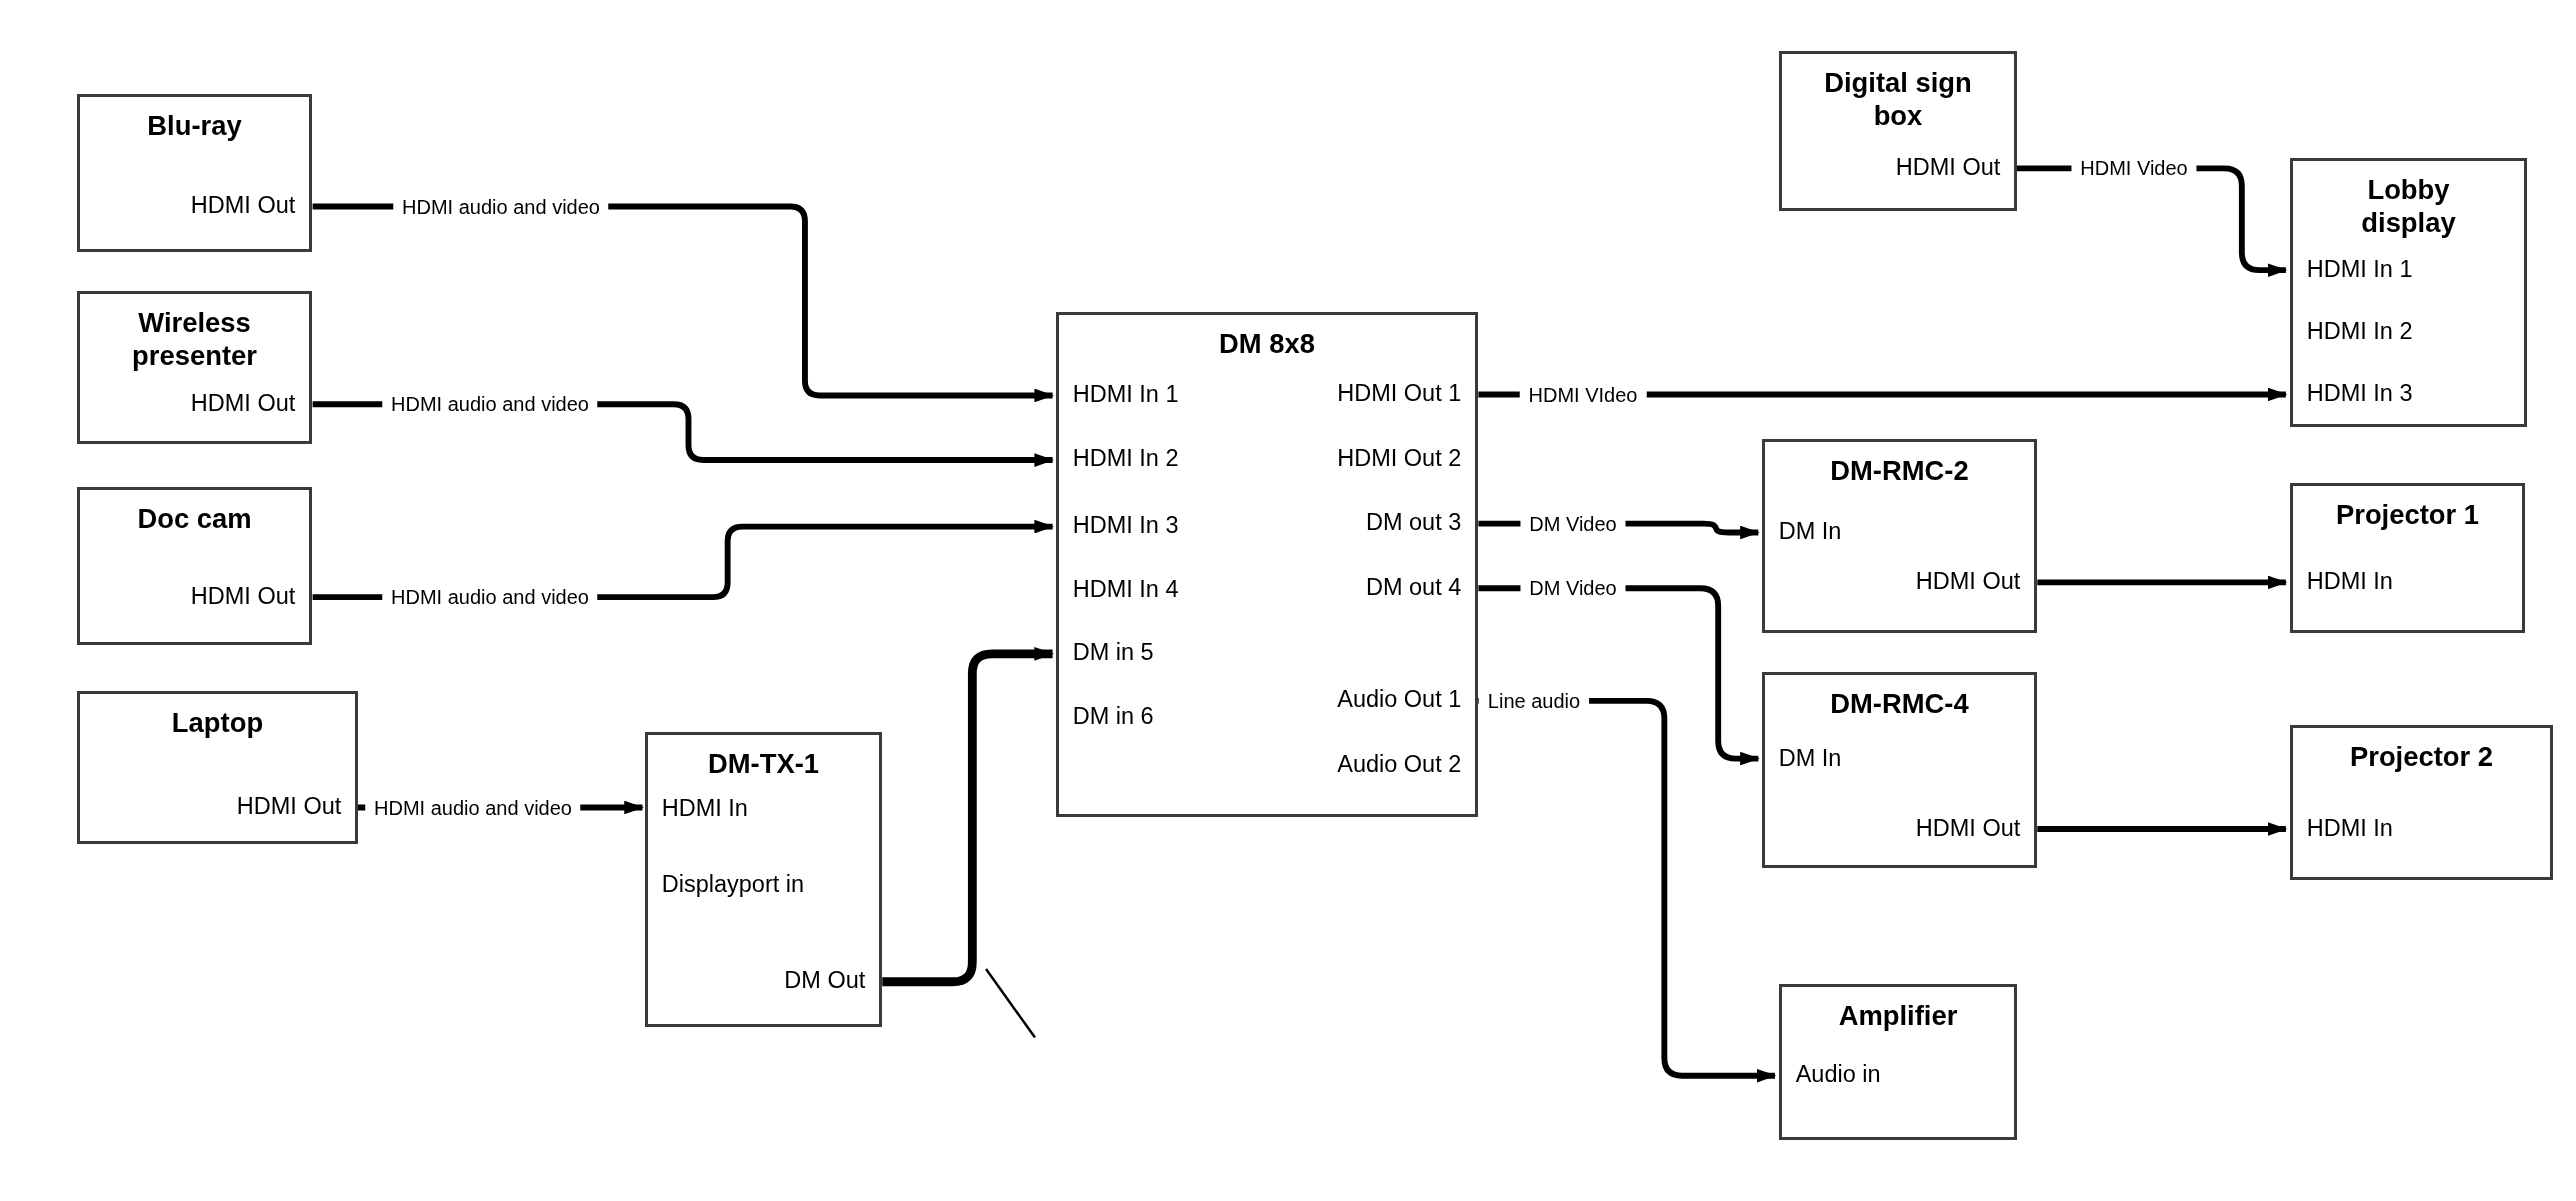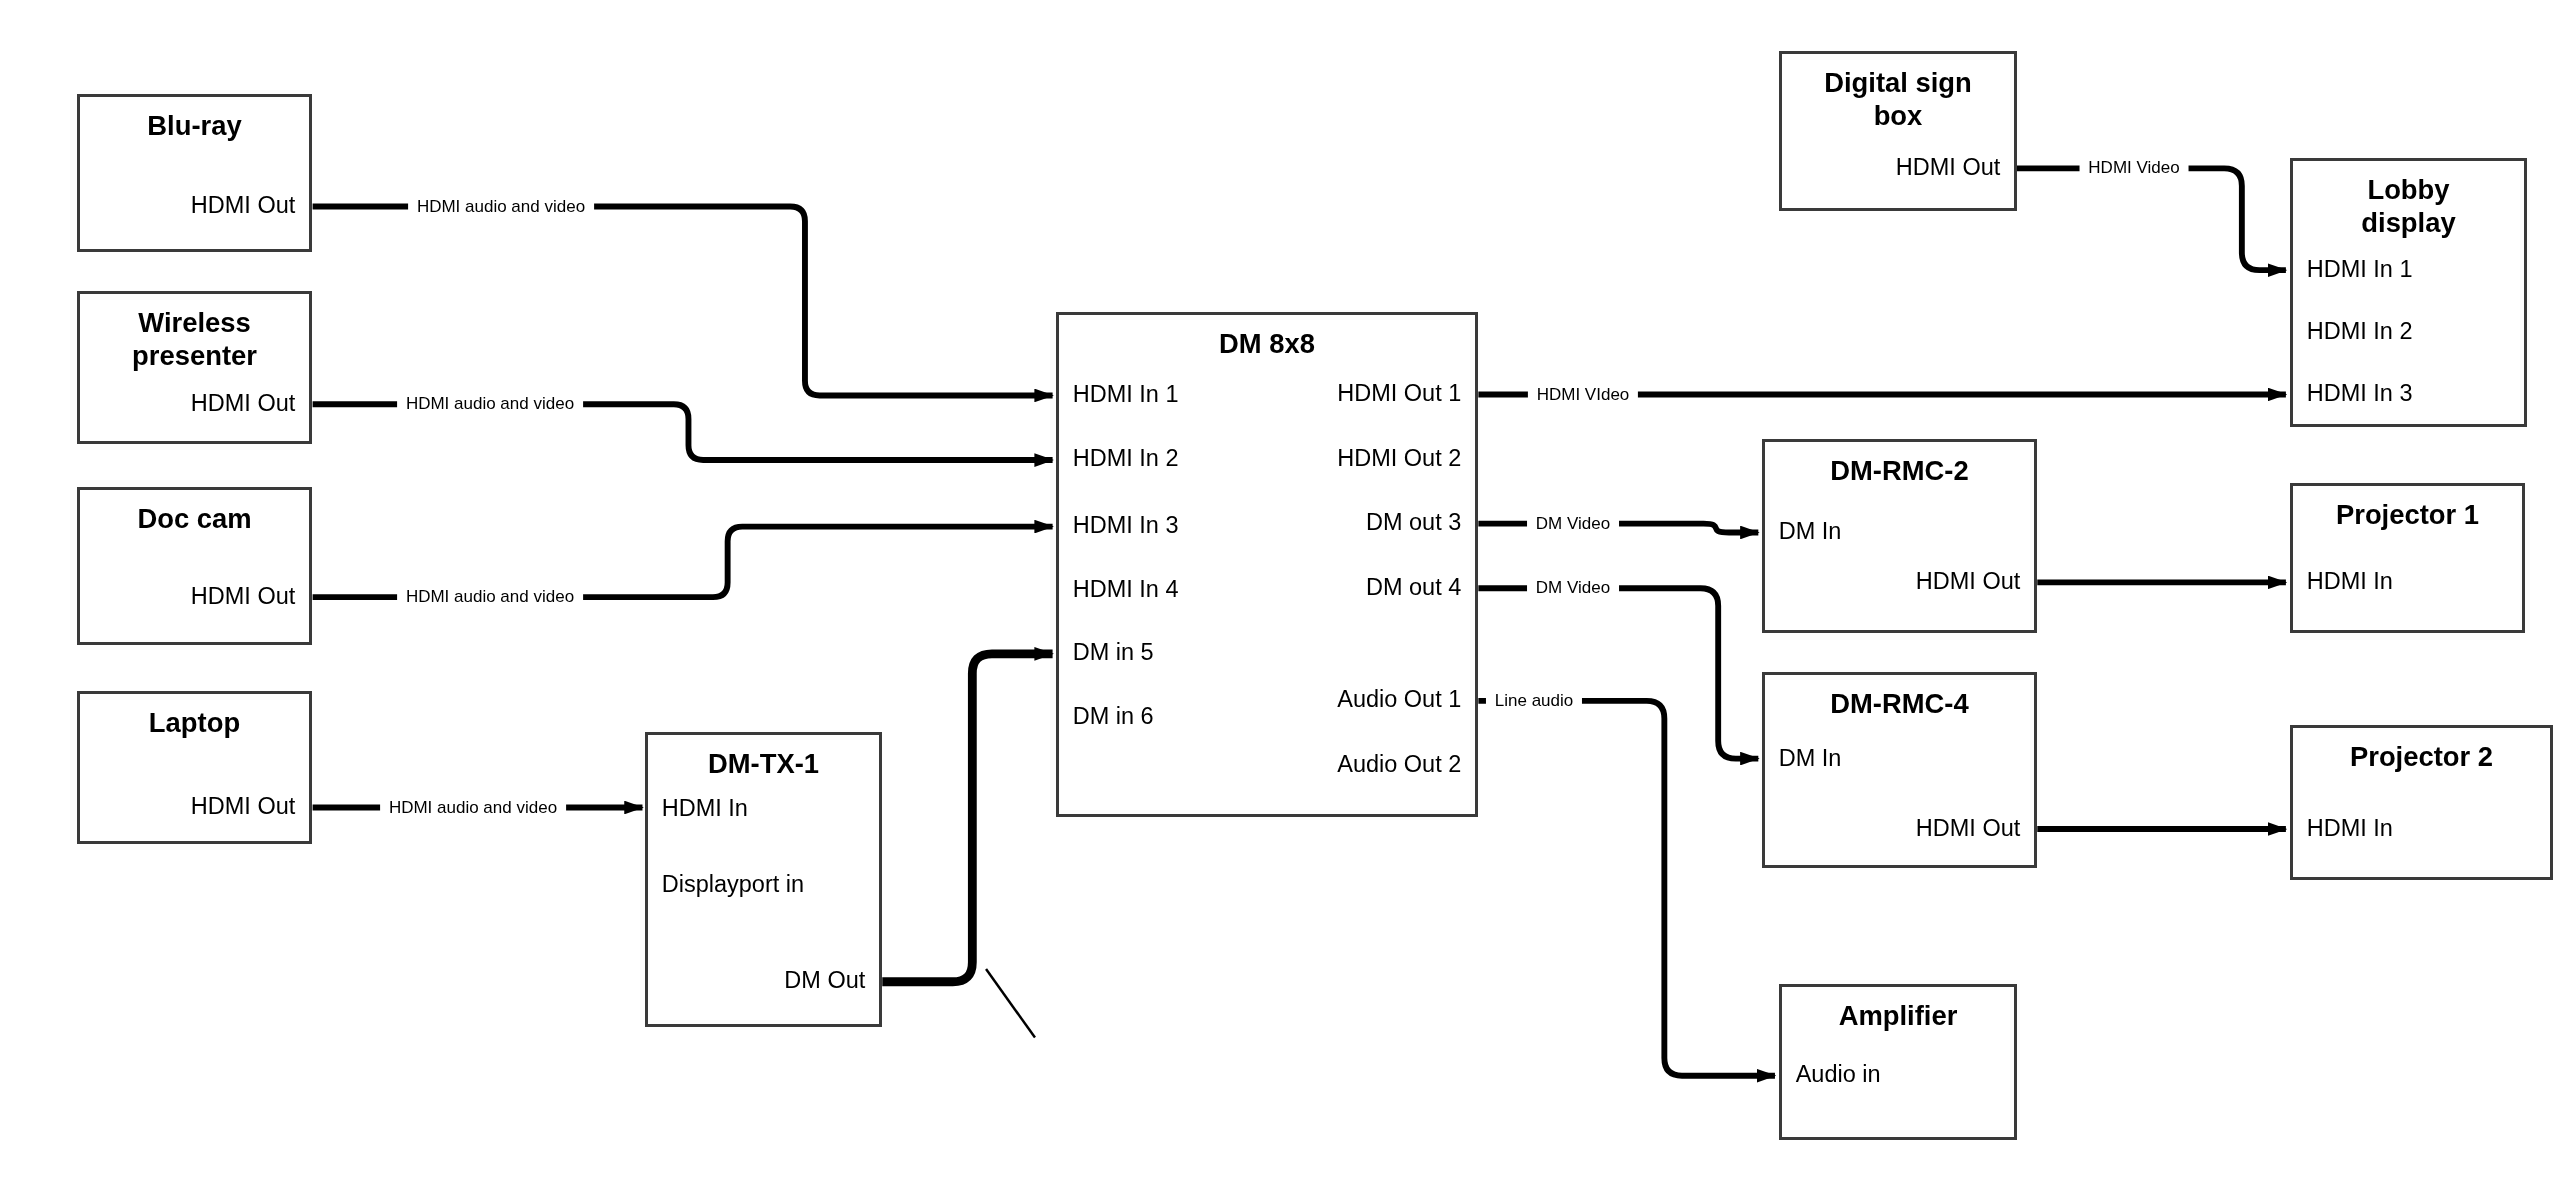--- a/index.html
+++ b/index.html
@@ -44,21 +44,21 @@
     line-height: 29px;
     white-space: nowrap;
   }
   .port.left  { left: 13.7px; }
   .port.right { right: 13.7px; }
   .edge-label {
     position: absolute;
     transform: translate(-50%, -50%);
     background: #ffffff;
     padding: 1px 8.8px;
-    font-size: 17px;
+    font-size: 20px;
     line-height: 26.4px;
     white-space: nowrap;
   }
   .callout {
     position: absolute;
     box-sizing: border-box;
     border: 2px dashed #444;
     background: #ffffff;
     display: flex;
     flex-direction: column;
@@ -98,21 +98,21 @@
       <span class="port right" style="top: 94px;">HDMI Out</span>
     </div>
     <div class="node" style="left: 77px; top: 291px; width: 235px; height: 153px; border-color: rgb(58, 58, 58);">
       <div class="title"><span>Wireless</span><br><span>presenter</span></div>
       <span class="port right" style="top: 95px;">HDMI Out</span>
     </div>
     <div class="node" style="left: 77px; top: 487px; width: 235px; height: 158px; border-color: rgb(58, 58, 58);">
       <div class="title"><span>Doc cam</span></div>
       <span class="port right" style="top: 92px;">HDMI Out</span>
     </div>
-    <div class="node" style="left: 77px; top: 691px; width: 235px; height: 153px; border-color: rgb(58, 58, 58); padding-left: 36px;">
+    <div class="node" style="left: 77px; top: 691px; width: 281px; height: 153px; border-color: rgb(58, 58, 58); padding-left: 36px;">
       <div class="title"><span>Laptop</span></div>
       <span class="port right" style="top: 98px;">HDMI Out</span>
     </div>
     <div class="node" style="left: 645px; top: 732px; width: 237px; height: 295px; border-color: rgb(58, 58, 58);">
       <div class="title"><span>DM-TX-1</span></div>
       <span class="port left" style="top: 59px;">HDMI In</span>
       <span class="port left" style="top: 135px;">Displayport in</span>
       <span class="port right" style="top: 231px;">DM Out</span>
     </div>
     <div class="node" style="left: 1056px; top: 312px; width: 422px; height: 505px; border-color: rgb(58, 58, 58);">

